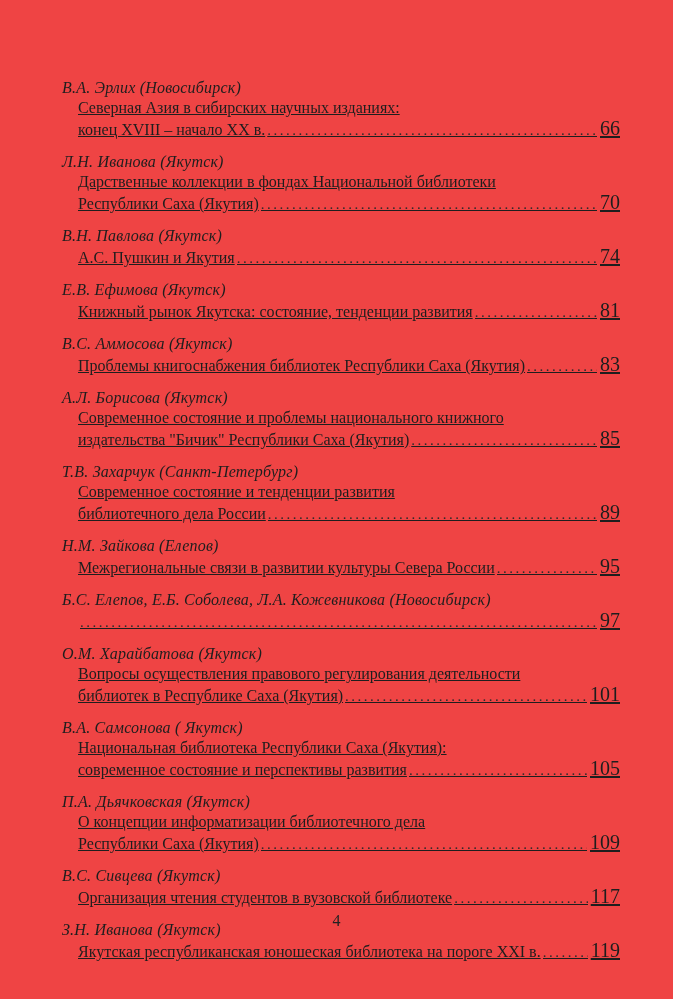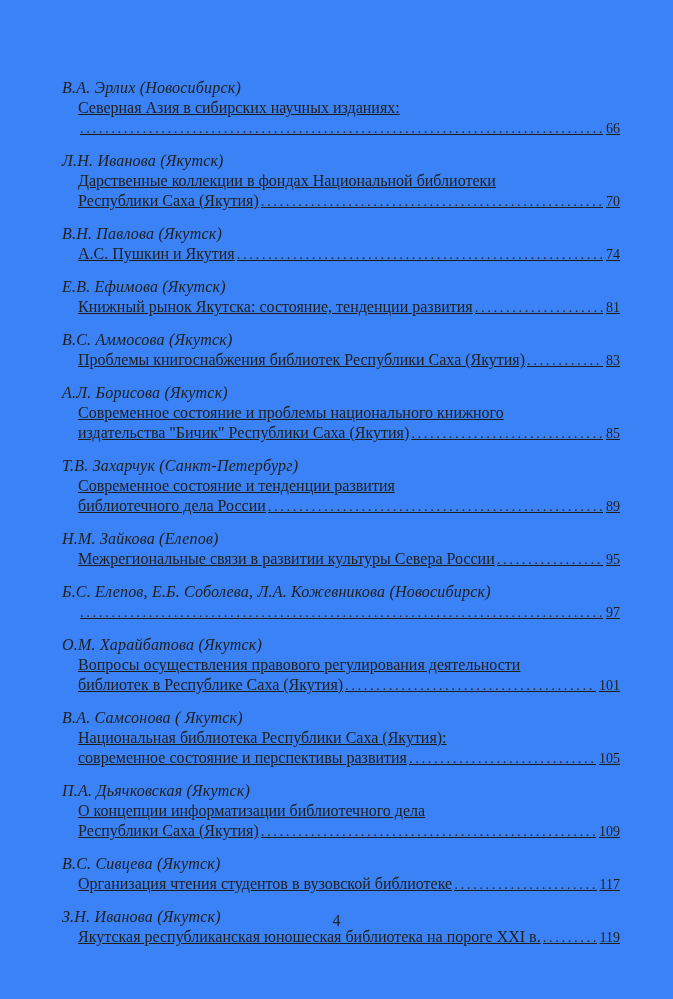--- a/index.html
+++ b/index.html
@@ -11,21 +11,21 @@
     height: 999px;
     position: relative;
     background: #fdfdfc;
     font-family: "Liberation Serif", "DejaVu Serif", serif;
     color: #1e1e1e;
     overflow: hidden;
   }
   .scan-page {
     position: absolute;
     inset: 0;
-    background: #3b82f6;
+    background: #ef4444;
   }
   .toc {
     position: absolute;
     left: 62px;
     top: 78px;
     width: 558px;
   }
   .entry + .entry {
     margin-top: 12px;
   }
@@ -61,21 +61,21 @@
     color: #2c2c2c;
   }
   .dots::after {
     content: "......................................................................................................................................";
     font-size: 15px;
     letter-spacing: 2.5px;
   }
   .page-num {
     flex: 0 0 auto;
     white-space: nowrap;
-    font-size: 14px;
+    font-size: 20px;
   }
   .folio {
     position: absolute;
     top: 911px;
     left: 0;
     width: 100%;
     text-align: center;
     font-size: 16px;
     line-height: 20px;
     color: #222;
@@ -83,20 +83,21 @@
 </style>
 </head>
 <body>
 
 <div class="scan-page">
   <div class="toc">
       <div class="entry">
         <div class="author">В.А. Эрлих (Новосибирск)</div>
         <div class="title-line">Северная Азия в сибирских научных изданиях:</div>
         <div class="title-line last">
+          <span class="title-text">конец XVIII – начало XX в.</span>
           <span class="dots"></span>
           <span class="page-num">66</span>
         </div>
       </div>
       <div class="entry">
         <div class="author">Л.Н. Иванова (Якутск)</div>
         <div class="title-line">Дарственные коллекции в фондах Национальной библиотеки</div>
         <div class="title-line last">
           <span class="title-text">Республики Саха (Якутия)</span>
           <span class="dots"></span>

